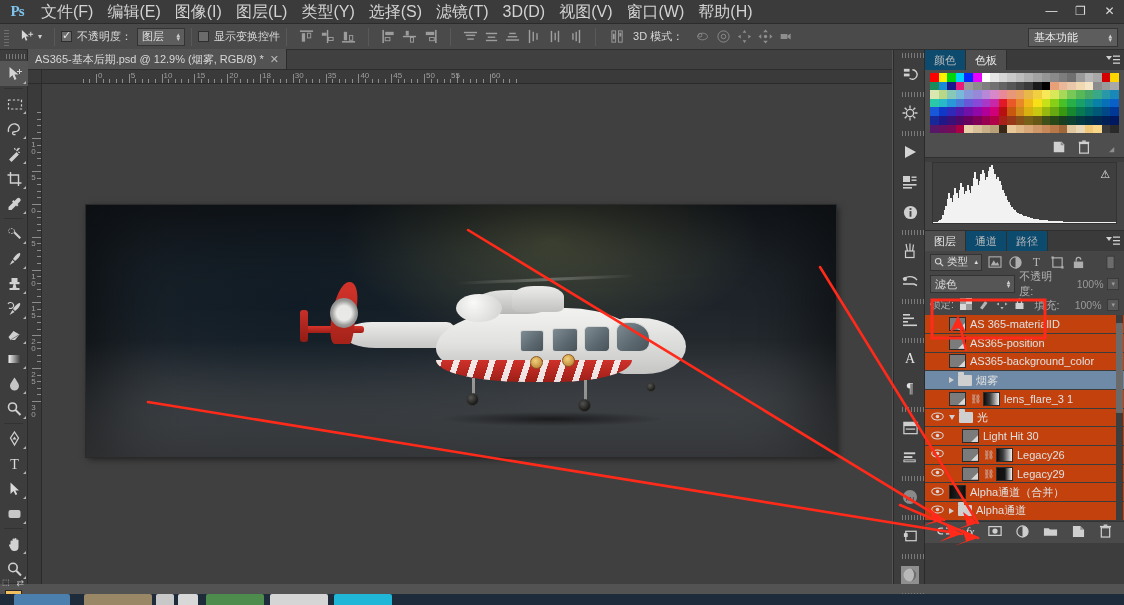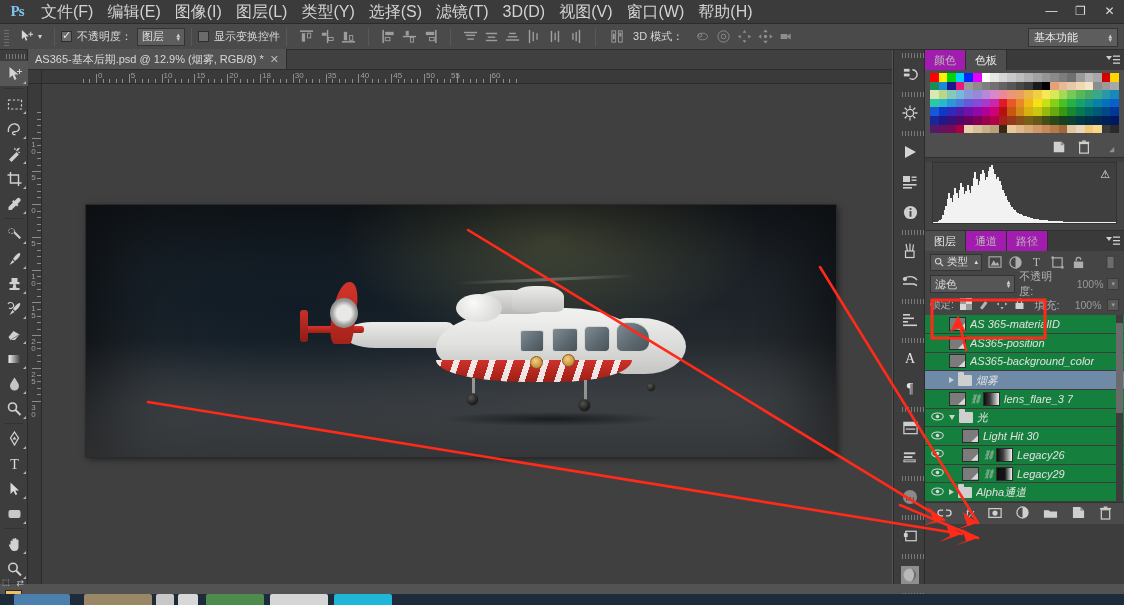--- a/index.html
+++ b/index.html
@@ -189,21 +189,21 @@
   }
   .dock-grip { height:9px; background-image:repeating-linear-gradient(to right,#7a7a7a 0 1px,transparent 1px 3px);
                background-size:100% 5px; background-repeat:no-repeat; background-position:8px 3px;}
   .dock-btn { width:32px; height:30px; display:flex; align-items:center; justify-content:center;}
 
   
   .panels { position:absolute; right:0; top:50px; width:199px; height:534px; background:#3d3d3d;}
   .panel { background:#454545; border-bottom:1px solid #2f2f2f; position:relative;}
   .panel-tabs { display:flex; height:20px; background:#3a3a3a; align-items:stretch; position:relative;}
   .ptab { padding:0 9px; display:flex; align-items:center; font-size:11px; color:#b6b6b6;
-          background:#a21caf; border-right:1px solid #2e2e2e;}
+          background:#0c4a6e; border-right:1px solid #2e2e2e;}
   .ptab.active { background:#4e4e4e; color:#eaeaea;}
   .pmenu { position:absolute; right:4px; top:4px; width:14px; height:12px; }
 
   
   .swatches { display:grid; grid-template-columns:repeat(22,1fr); gap:0; padding:3px 5px 4px 5px; background:#4e4e4e;}
   .sw { width:100%; padding-bottom:100%; }
   .panel-foot { height:20px; background:#4e4e4e; display:flex; align-items:center; justify-content:flex-end; gap:11px; padding-right:8px;}
 
   
   .histo { margin:4px 7px 6px 7px; height:62px; background:#3f3f3f; border:1px solid #333; position:relative; overflow:hidden;}
@@ -212,21 +212,21 @@
   .filter-bar { display:flex; align-items:center; height:22px; padding:0 5px; gap:4px; background:#454545;}
   .kind-select { width:52px; height:17px; background:#565656; border:1px solid #333; display:flex;
                  align-items:center; padding:0 3px; gap:3px; font-size:10.5px; color:#dcdcdc;}
   .fbtn { width:17px; height:17px; display:flex; align-items:center; justify-content:center; opacity:.75;}
   .blend-row { display:flex; align-items:center; height:22px; padding:0 5px; gap:4px;}
   .blend-select { width:88px; height:18px; background:#565656; border:1px solid #333;
                   display:flex; align-items:center; justify-content:space-between;
                   padding:0 4px; font-size:11px; color:#d9d9d9;}
   .opa-val { width:36px; height:17px; text-align:right; font-size:10.5px; color:#9a9a9a; line-height:17px;}
   .lock-row { display:flex; align-items:center; height:20px; padding:0 5px; gap:6px; font-size:10.5px; color:#b6b6b6;}
-  .layer-list { position:relative; background:#15803d;font-style:italic;}
+  .layer-list { position:relative; background:#c2410c;}
   .layer {
     display:flex; align-items:center; height:18.7px; gap:4px; padding:0 2px 0 4px;
     border-bottom:1px solid #3c3c3c; font-size:11px; color:#e0e0e0; position:relative;
   }
   .layer.selected { background:#6f8aa6; }
   .eye { width:16px; text-align:center; font-size:10px; color:#d8d8d8;}
   .eye.off { visibility:hidden; }
   .thumb { width:17px; height:14px; border:1px solid #2b2b2b; background:#7b7b7b; flex:0 0 auto; position:relative; overflow:hidden;}
   .thumb.smart::after{ content:""; position:absolute; right:0; bottom:0; width:7px;height:7px;
                        background:#d8d8d8; clip-path:polygon(100% 0,100% 100%,0 100%);}
@@ -1312,21 +1312,21 @@
             <span class="lname">烟雾</span>
           </div>
           <div class="layer">
             <span class="eye off"><svg width="13" height="9" viewBox="0 0 14 9">
                 <ellipse cx="7" cy="4.5" rx="6.2" ry="3.8" fill="none" stroke="#d8d8d8" stroke-width="1.1"></ellipse>
                 <circle cx="7" cy="4.5" r="1.9" fill="#d8d8d8"></circle>
               </svg></span>
             <span class="thumb smart"></span>
             <span class="link-ico">⛓</span>
             <span class="thumb grad"></span>
-            <span class="lname">lens_flare_3 7</span>
+            <span class="lname">lens_flare_3 1</span>
           </div>
           <div class="layer">
             <span class="eye"><svg width="13" height="9" viewBox="0 0 14 9">
                 <ellipse cx="7" cy="4.5" rx="6.2" ry="3.8" fill="none" stroke="#d8d8d8" stroke-width="1.1"></ellipse>
                 <circle cx="7" cy="4.5" r="1.9" fill="#d8d8d8"></circle>
               </svg></span>
             <span class="arrow-d"></span>
             <span class="folder"></span>
             <span class="lname">光</span>
           </div>
@@ -1359,20 +1359,28 @@
             <span class="thumb smart"></span>
             <span class="link-ico">⛓</span>
             <span class="thumb grad2"></span>
             <span class="lname">Legacy29</span>
           </div>
           <div class="layer">
             <span class="eye"><svg width="13" height="9" viewBox="0 0 14 9">
                 <ellipse cx="7" cy="4.5" rx="6.2" ry="3.8" fill="none" stroke="#d8d8d8" stroke-width="1.1"></ellipse>
                 <circle cx="7" cy="4.5" r="1.9" fill="#d8d8d8"></circle>
               </svg></span>
+            <span class="thumb alpha"></span>
+            <span class="lname">Alpha通道（合并）</span>
+          </div>
+          <div class="layer">
+            <span class="eye"><svg width="13" height="9" viewBox="0 0 14 9">
+                <ellipse cx="7" cy="4.5" rx="6.2" ry="3.8" fill="none" stroke="#d8d8d8" stroke-width="1.1"></ellipse>
+                <circle cx="7" cy="4.5" r="1.9" fill="#d8d8d8"></circle>
+              </svg></span>
             <span class="arrow-r"></span>
             <span class="folder"></span>
             <span class="lname">Alpha通道</span>
           </div>
           <div class="scrollbar">
             <div class="scroll-thumb"></div>
           </div>
         </div>
 
       <div class="layers-foot">

